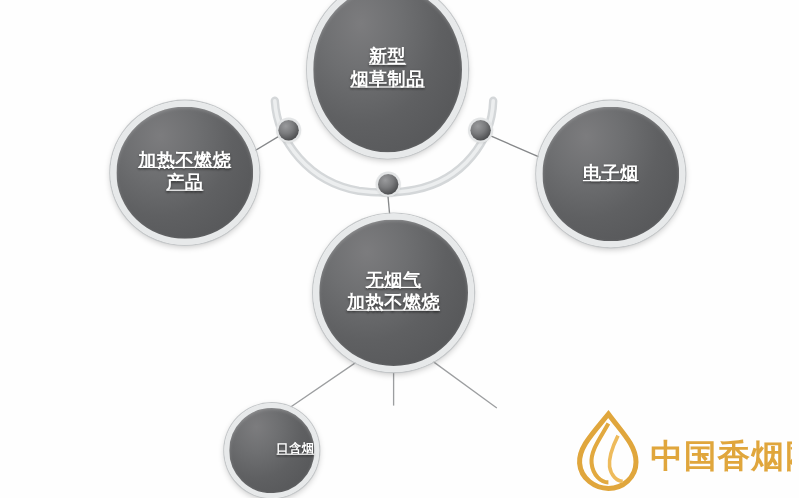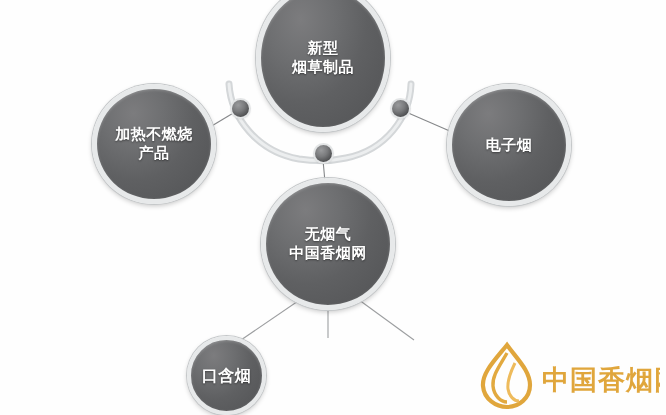--- a/index.html
+++ b/index.html
@@ -42,41 +42,43 @@
       0 0 0 1px #c4c7c9,
       0 2px 5px rgba(0,0,0,0.22),
       inset 0 1px 3px rgba(255,255,255,0.22);
     text-shadow: 0 1px 2px rgba(0,0,0,0.45);
     z-index: 3;
   }
   .node .node-label {
     display: block;
     white-space: pre-line;
     font-weight: 700;
+    text-decoration: underline;
   }
   #node-new-tobacco {
     left: 256px; top: -16px; width: 134px; height: 148px;
     font-size: 15px;
   }
   #node-heat-not-burn {
     left: 92px; top: 84px; width: 124px; height: 120px;
     font-size: 15px;
   }
   #node-e-cigarette {
     left: 447px; top: 84px; width: 124px; height: 122px;
     font-size: 15px;
   }
   #node-smokeless {
     left: 261px; top: 178px; width: 134px; height: 132px;
     font-size: 15px;
   }
   .node-small {
     width: 79px; height: 79px;
-    font-size: 16px;
+    font-size: 10px;
     border-width: 4px;
+    justify-content: flex-end;
   }
   #node-oral { left: 187px; top: 336px; }
   #node-snuff { left: 288px; top: 336px; }
   #node-chewing { left: 387px; top: 336px; }
 
   .joint {
     position: absolute;
     width: 17px;
     height: 17px;
     border-radius: 50%;
@@ -128,21 +130,21 @@
     <span class="node-label">加热不燃烧
 产品</span>
   </div>
 
   <div class="node" id="node-e-cigarette">
     <span class="node-label">电子烟</span>
   </div>
 
   <div class="node" id="node-smokeless">
     <span class="node-label">无烟气
-中国香烟网</span>
+加热不燃烧</span>
   </div>
 
   <div class="node node-small" id="node-oral">
     <span class="node-label">口含烟</span>
   </div>
 
 
 
   <div class="joint" id="joint-left"></div>
   <div class="joint" id="joint-right"></div>

